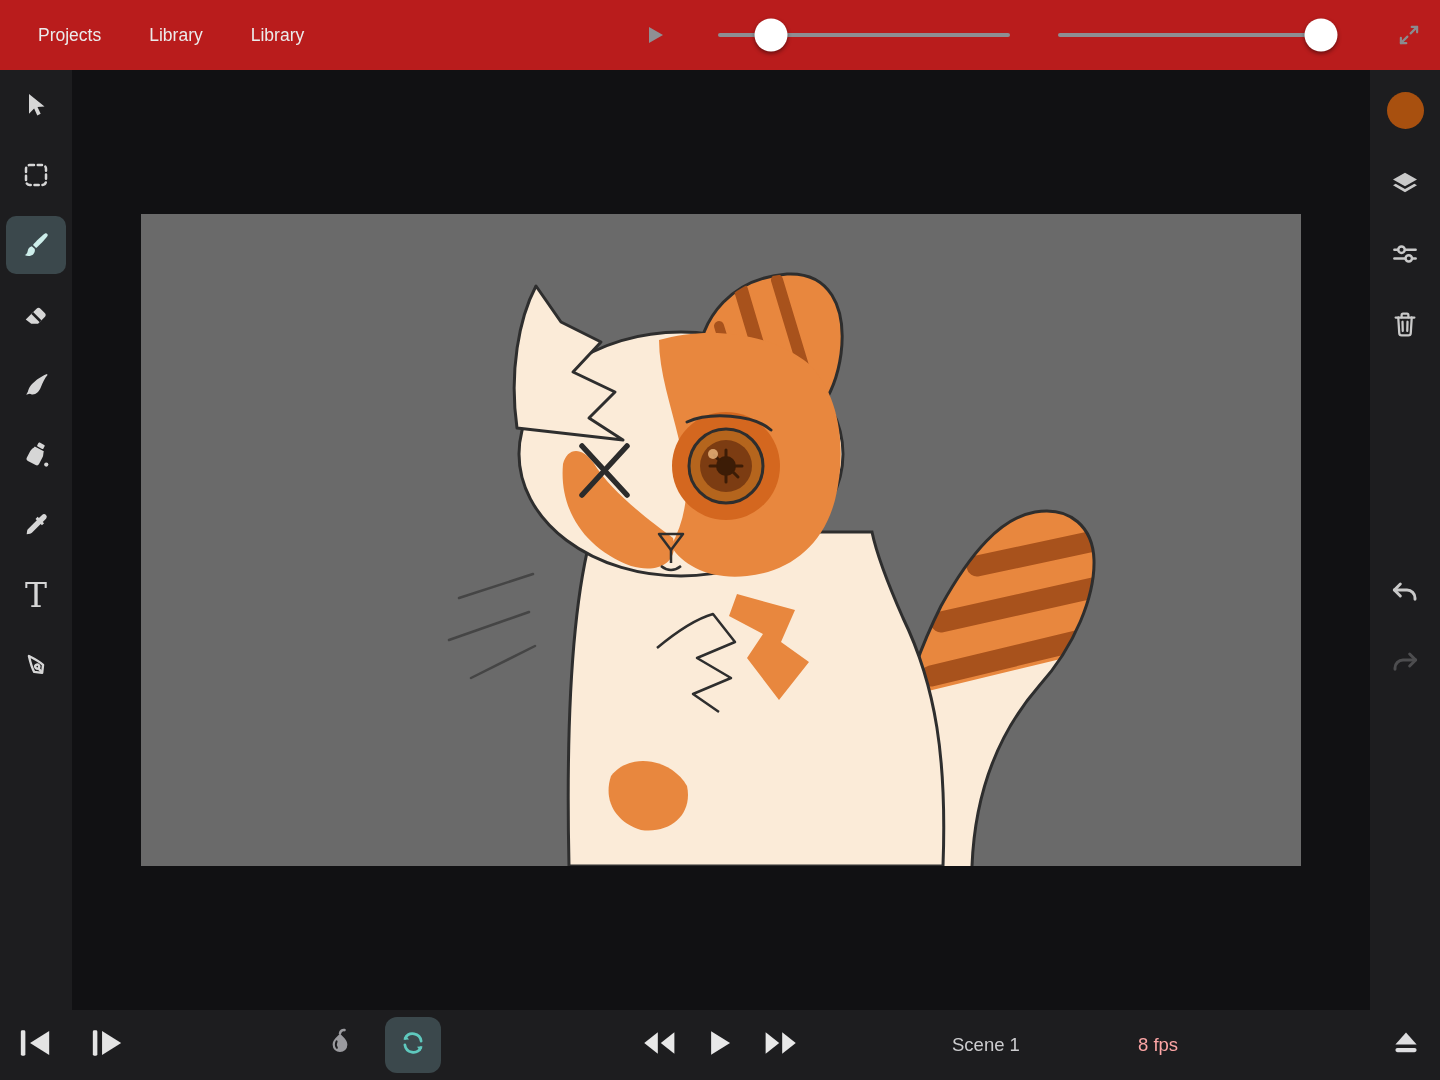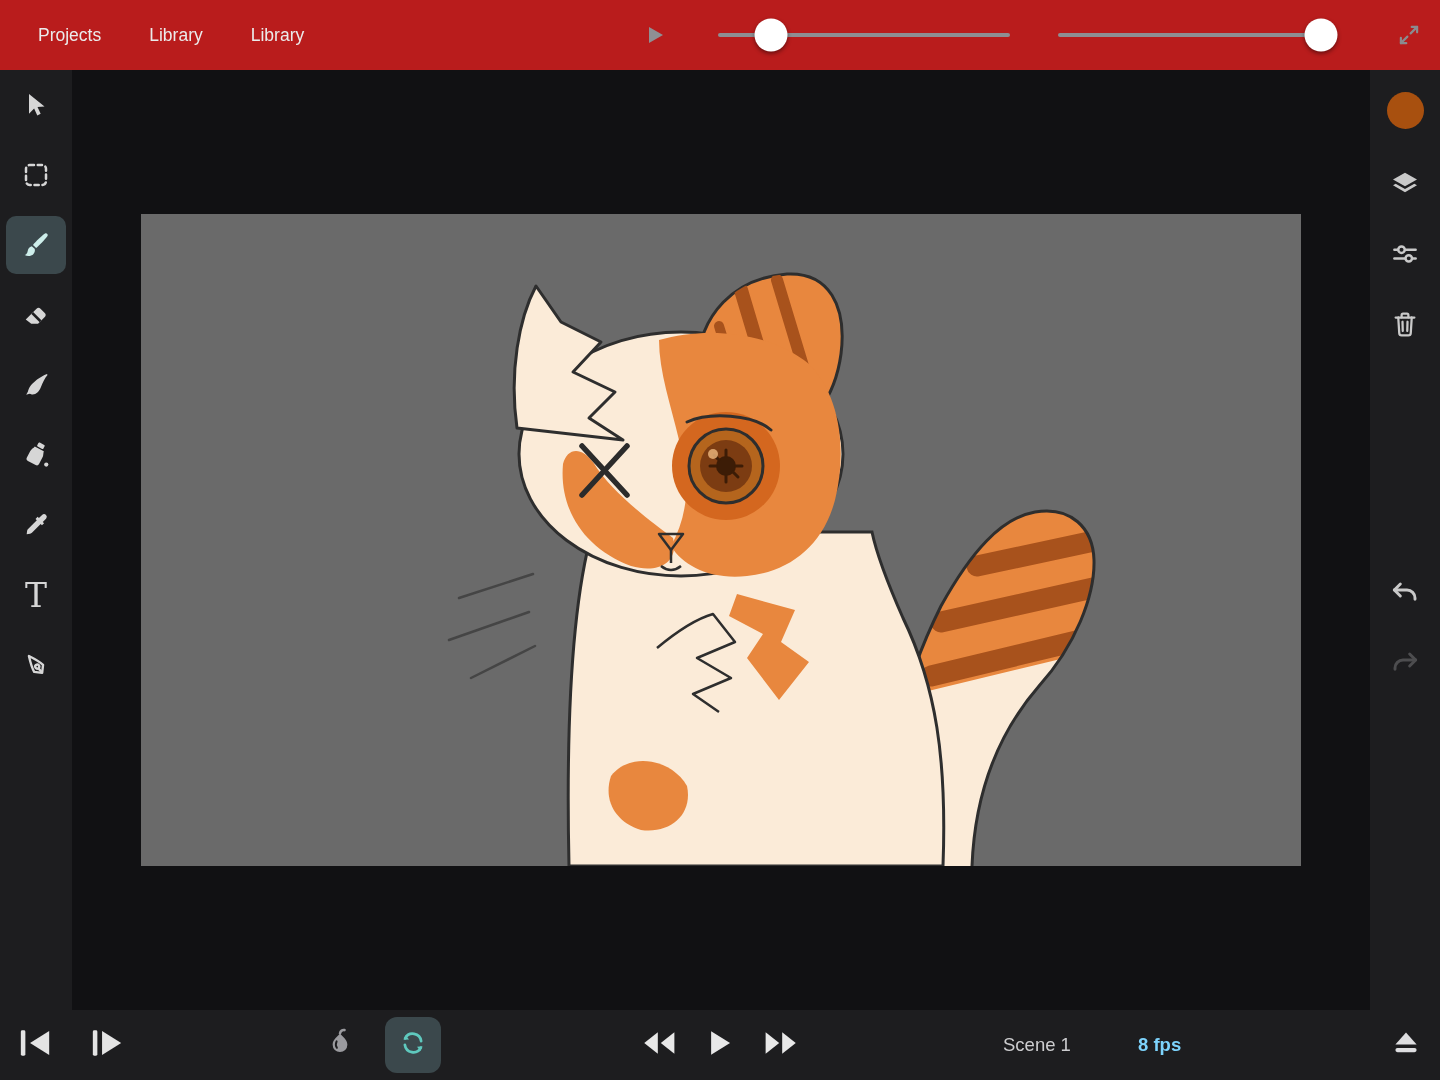--- a/index.html
+++ b/index.html
@@ -60,24 +60,24 @@
             justify-content:center; color:#e4e4e4; }
   .bb-prev { left:12px; top:17px; width:46px; height:36px; }
   .bb-next { left:84px; top:17px; width:46px; height:36px; }
   .bb-onion { left:318px; top:17px; width:44px; height:36px; color:#9a9a9e; }
   .bb-loop { left:385px; top:7px; width:56px; height:56px; border-radius:12px;
              background:#3b484c; color:#5fc9be; }
   .transport { position:absolute; left:50%; top:0; height:70px;
                transform:translateX(-50%); display:flex; gap:27px;
                align-items:center; color:#e8e8e8; }
   .transport .t-btn { display:flex; align-items:center; justify-content:center; }
-  .bb-scene { position:absolute; left:1003px; top:0; line-height:70px;
+  .bb-scene { position:absolute; left:952px; top:0; line-height:70px;
               font-size:18.5px; color:#cdcdcf; }
   .bb-fps { position:absolute; left:1138px; top:0; line-height:70px;
-            font-size:18.5px; color:#7dd3fc;font-weight:bold; }
+            font-size:18.5px; color:#fca5a5; }
   .bb-eject { right:14px; top:17px; width:40px; height:36px; color:#dedee0; }
 </style>
 </head>
 <body>
 
 <div class="app">
 
   <div class="top-bar">
     <div class="menu">
       <span>Projects</span>

